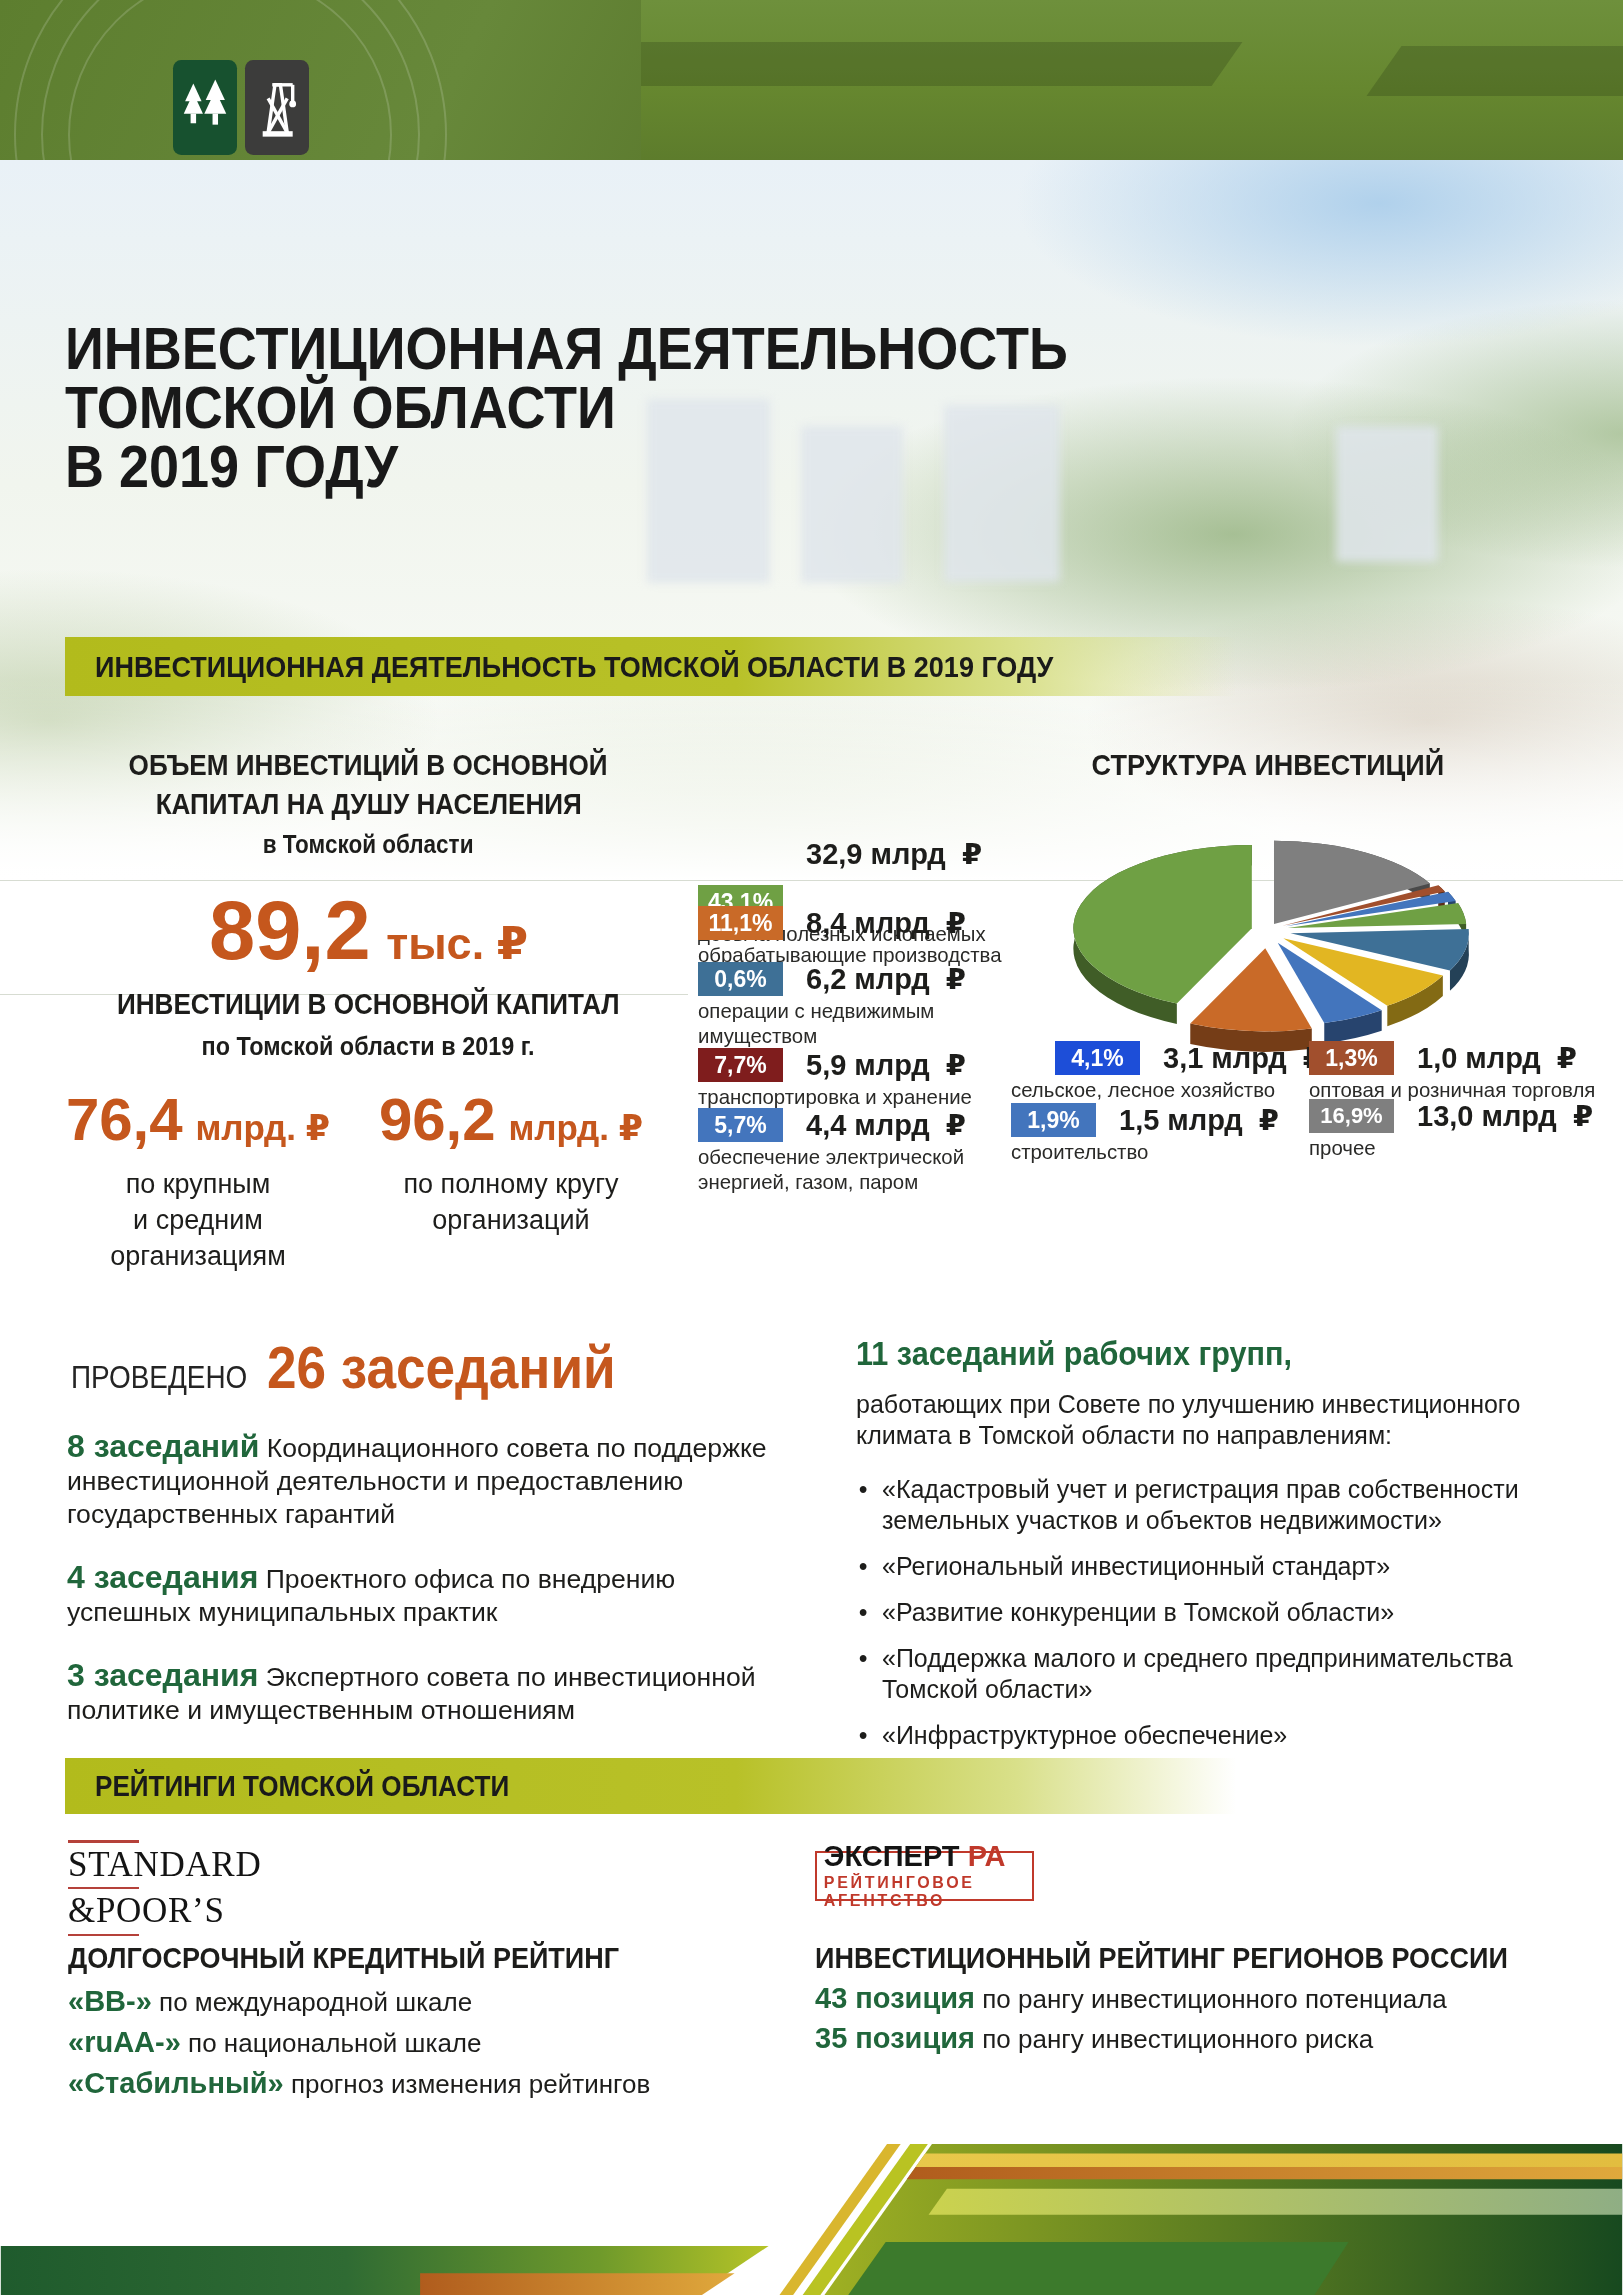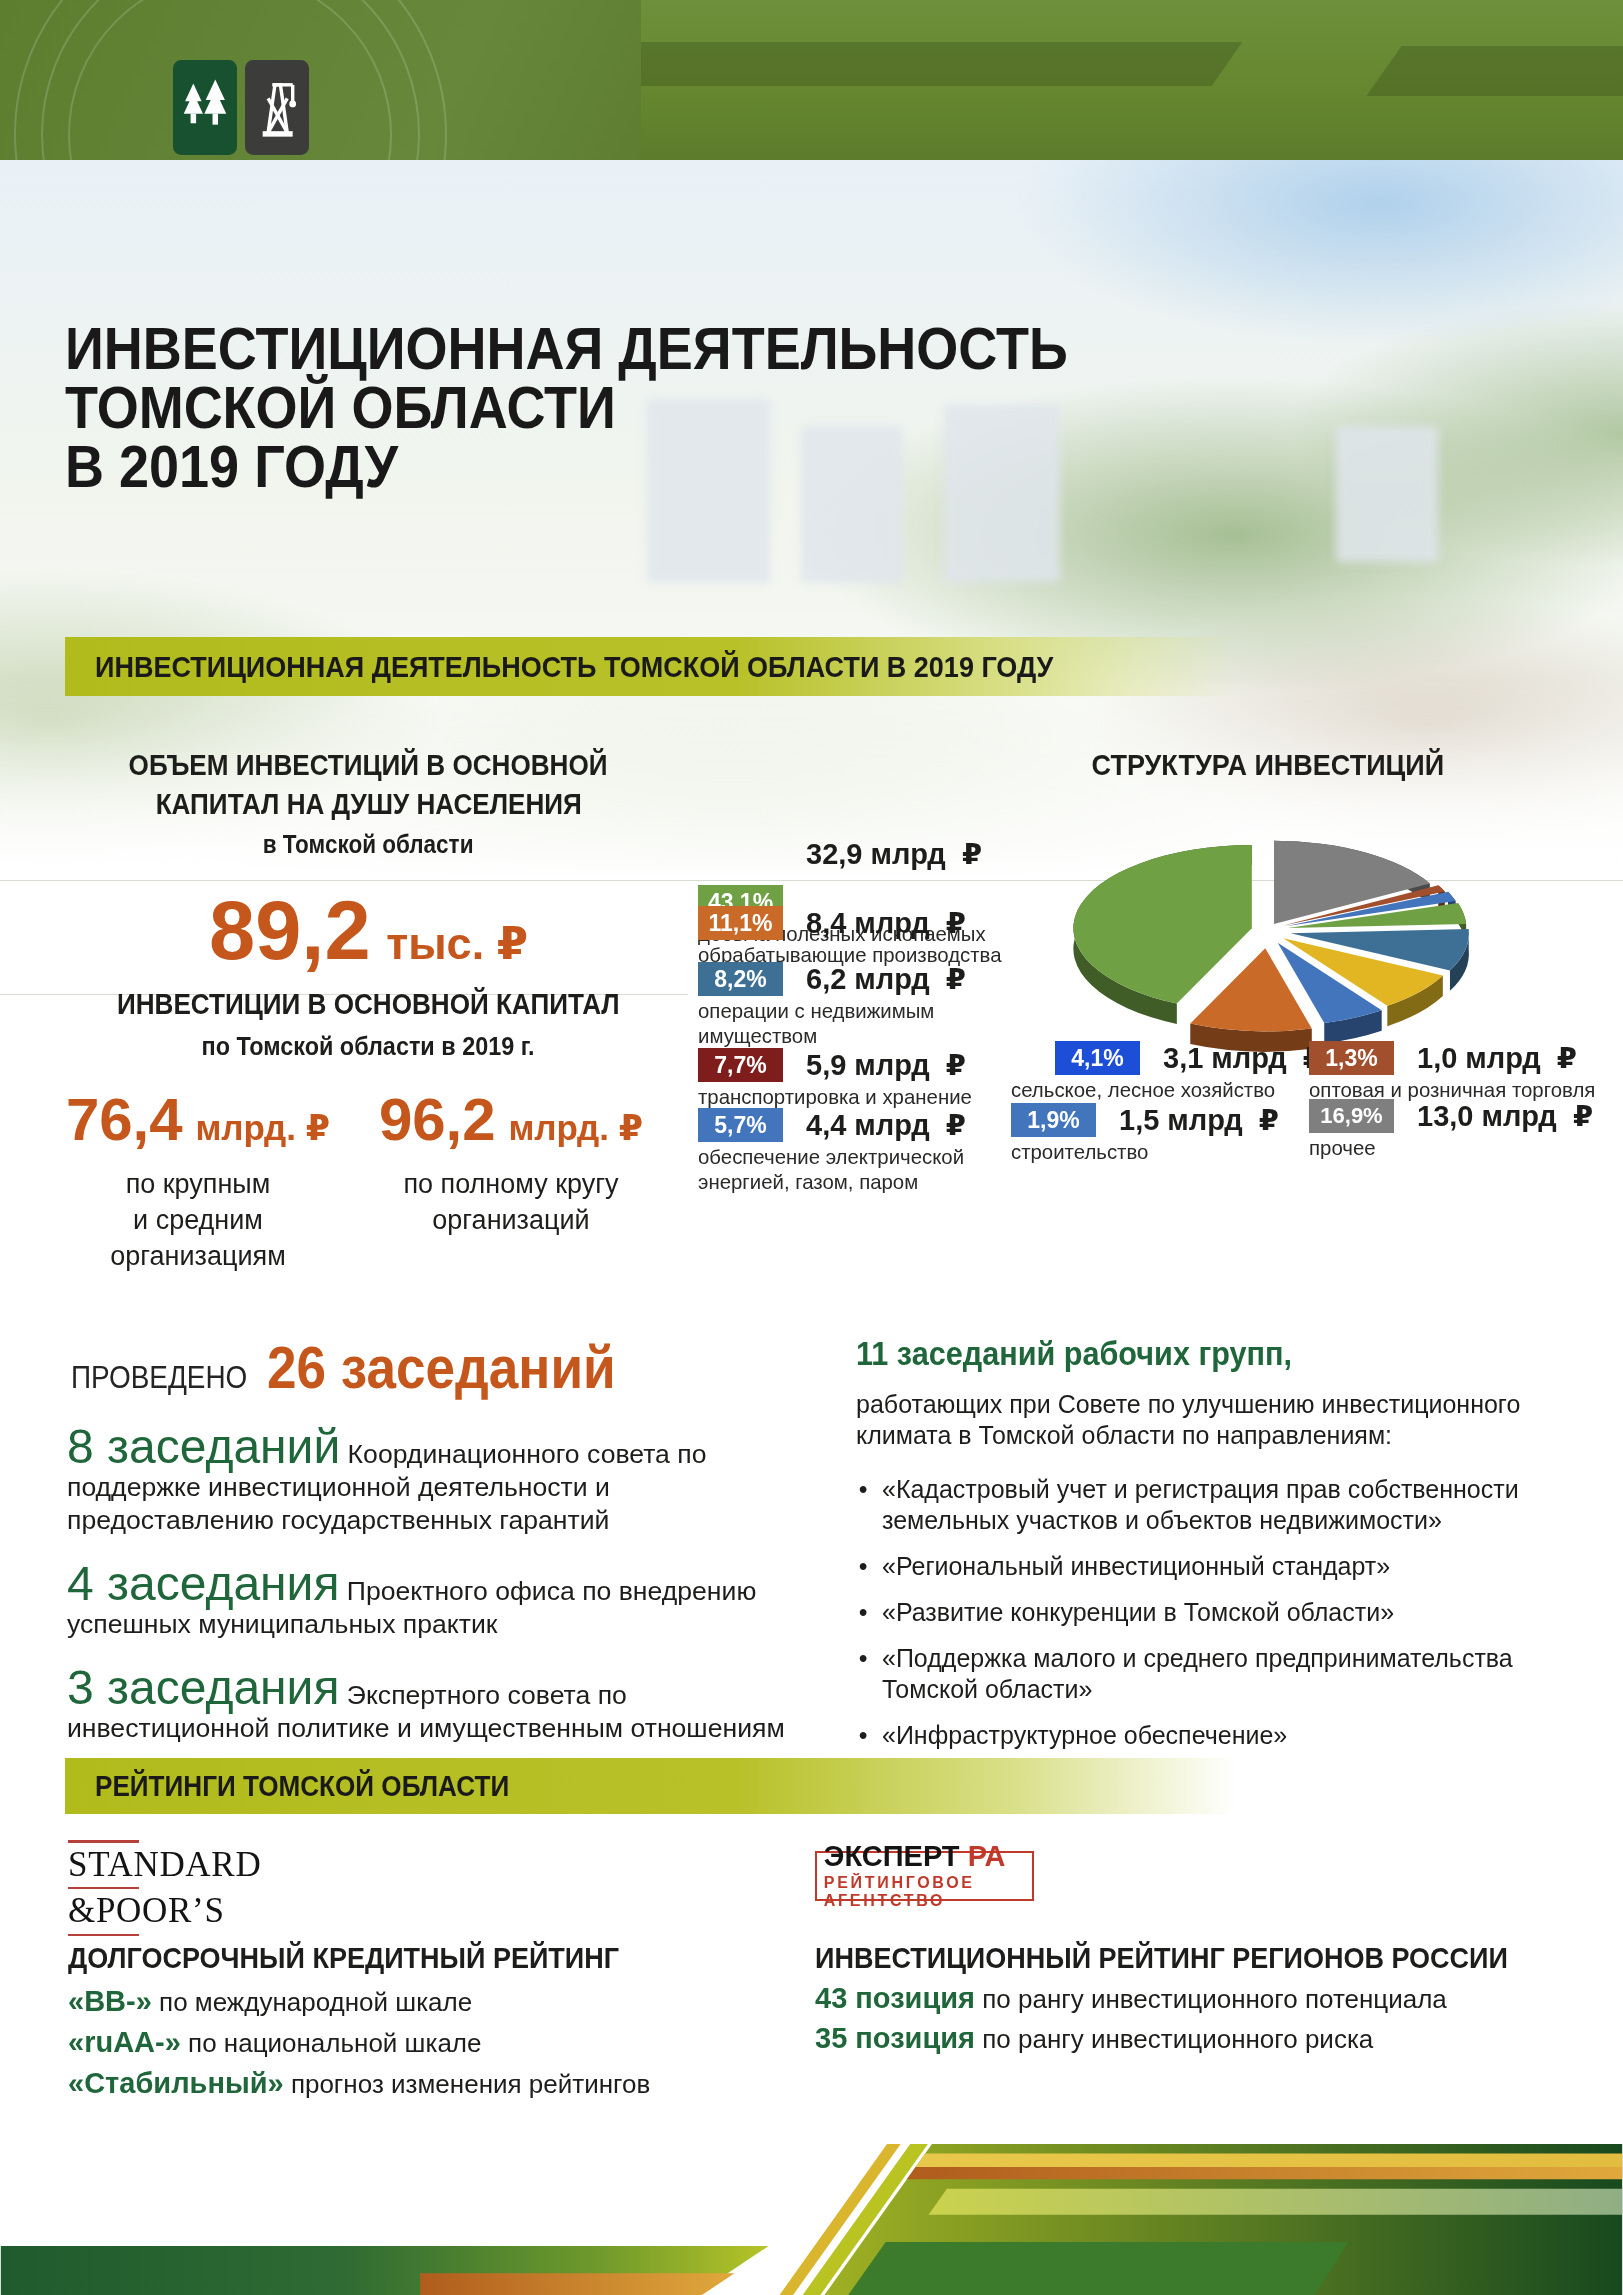--- a/index.html
+++ b/index.html
@@ -44,21 +44,21 @@
   .green{color:#20663b;font-weight:bold;}
   .ctr{text-align:center;}
   
   .chip{display:inline-block;width:85px;height:34px;line-height:34px;text-align:center;color:#fff;
         font-weight:bold;font-size:23px;vertical-align:top;}
   .leg-val{display:inline-block;margin-left:23px;font-weight:bold;font-size:29px;line-height:34px;color:#1d1d1b;}
   .leg-lab{display:block;margin-top:3.4px;font-size:20.4px;line-height:24.5px;color:#2a2a28;}
   .leg-row{position:absolute;width:324px;}
   
   .mline{font-size:26.6px;line-height:33px;color:#1d1d1b;}
-  .mnum{font-size:48px;font-weight:normal;color:#20663b;}
+  .mnum{font-size:32px;font-weight:bold;color:#20663b;}
   .bullets li{font-size:25px;line-height:31px;color:#1d1d1b;margin-bottom:15px;list-style:none;position:relative;padding-left:26px;}
   .bullets li:before{content:"•";position:absolute;left:2.7px;top:0;color:#1d1d1b;}
   
   .sp-serif{font-family:"Liberation Serif","DejaVu Serif",serif;color:#141414;font-size:35px;letter-spacing:0.7px;}
   .redrule{height:2.7px;background:#b5413a;width:71px;}
   .ra-box{border:2px solid #c0392b;background:#fff;width:219px;height:50px;box-sizing:border-box;
           display:flex;flex-direction:column;justify-content:center;padding:2.7px 6.8px;}
   .rate-line{font-size:26px;line-height:33px;color:#1d1d1b;}
   .rate-line .v{font-weight:bold;color:#20663b;font-size:29px;}
 </style>
@@ -223,21 +223,21 @@
 
   <div class="leg-row" style="left:698px;top:837px;">
     <span class="chip" style="background: rgb(111, 160, 68); margin-top: 48px;">43,1%</span><span class="leg-val"><span>32,9 млрд</span>&nbsp;&nbsp;<span class="rub">₽</span></span>
     <span class="leg-lab">добыча полезных ископаемых</span>
   </div>
   <div class="leg-row" style="left:698px;top:906px;">
     <span class="chip" style="background: rgb(201, 106, 40);">11,1%</span><span class="leg-val"><span>8,4 млрд</span>&nbsp;&nbsp;<span class="rub">₽</span></span>
     <span class="leg-lab">обрабатывающие производства</span>
   </div>
   <div class="leg-row" style="left:698px;top:962px;">
-    <span class="chip" style="background: rgb(62, 112, 150);">8,2%</span><span class="leg-val"><span>6,2 млрд</span>&nbsp;&nbsp;<span class="rub">₽</span></span>
+    <span class="chip" style="background: rgb(62, 112, 150);">0,6%</span><span class="leg-val"><span>6,2 млрд</span>&nbsp;&nbsp;<span class="rub">₽</span></span>
     <span class="leg-lab" style="width:293px;">операции с недвижимым имуществом</span>
   </div>
   <div class="leg-row" style="left:698px;top:1048px;">
     <span class="chip" style="background: #7f1d1d;">7,7%</span><span class="leg-val"><span>5,9 млрд</span>&nbsp;&nbsp;<span class="rub">₽</span></span>
     <span class="leg-lab">транспортировка и хранение</span>
   </div>
   <div class="leg-row" style="left:698px;top:1108px;">
     <span class="chip" style="background: rgb(67, 117, 189);">5,7%</span><span class="leg-val"><span>4,4 млрд</span>&nbsp;&nbsp;<span class="rub">₽</span></span>
     <span class="leg-lab" style="width:293px;">обеспечение электрической энергией, газом, паром</span>
   </div>

